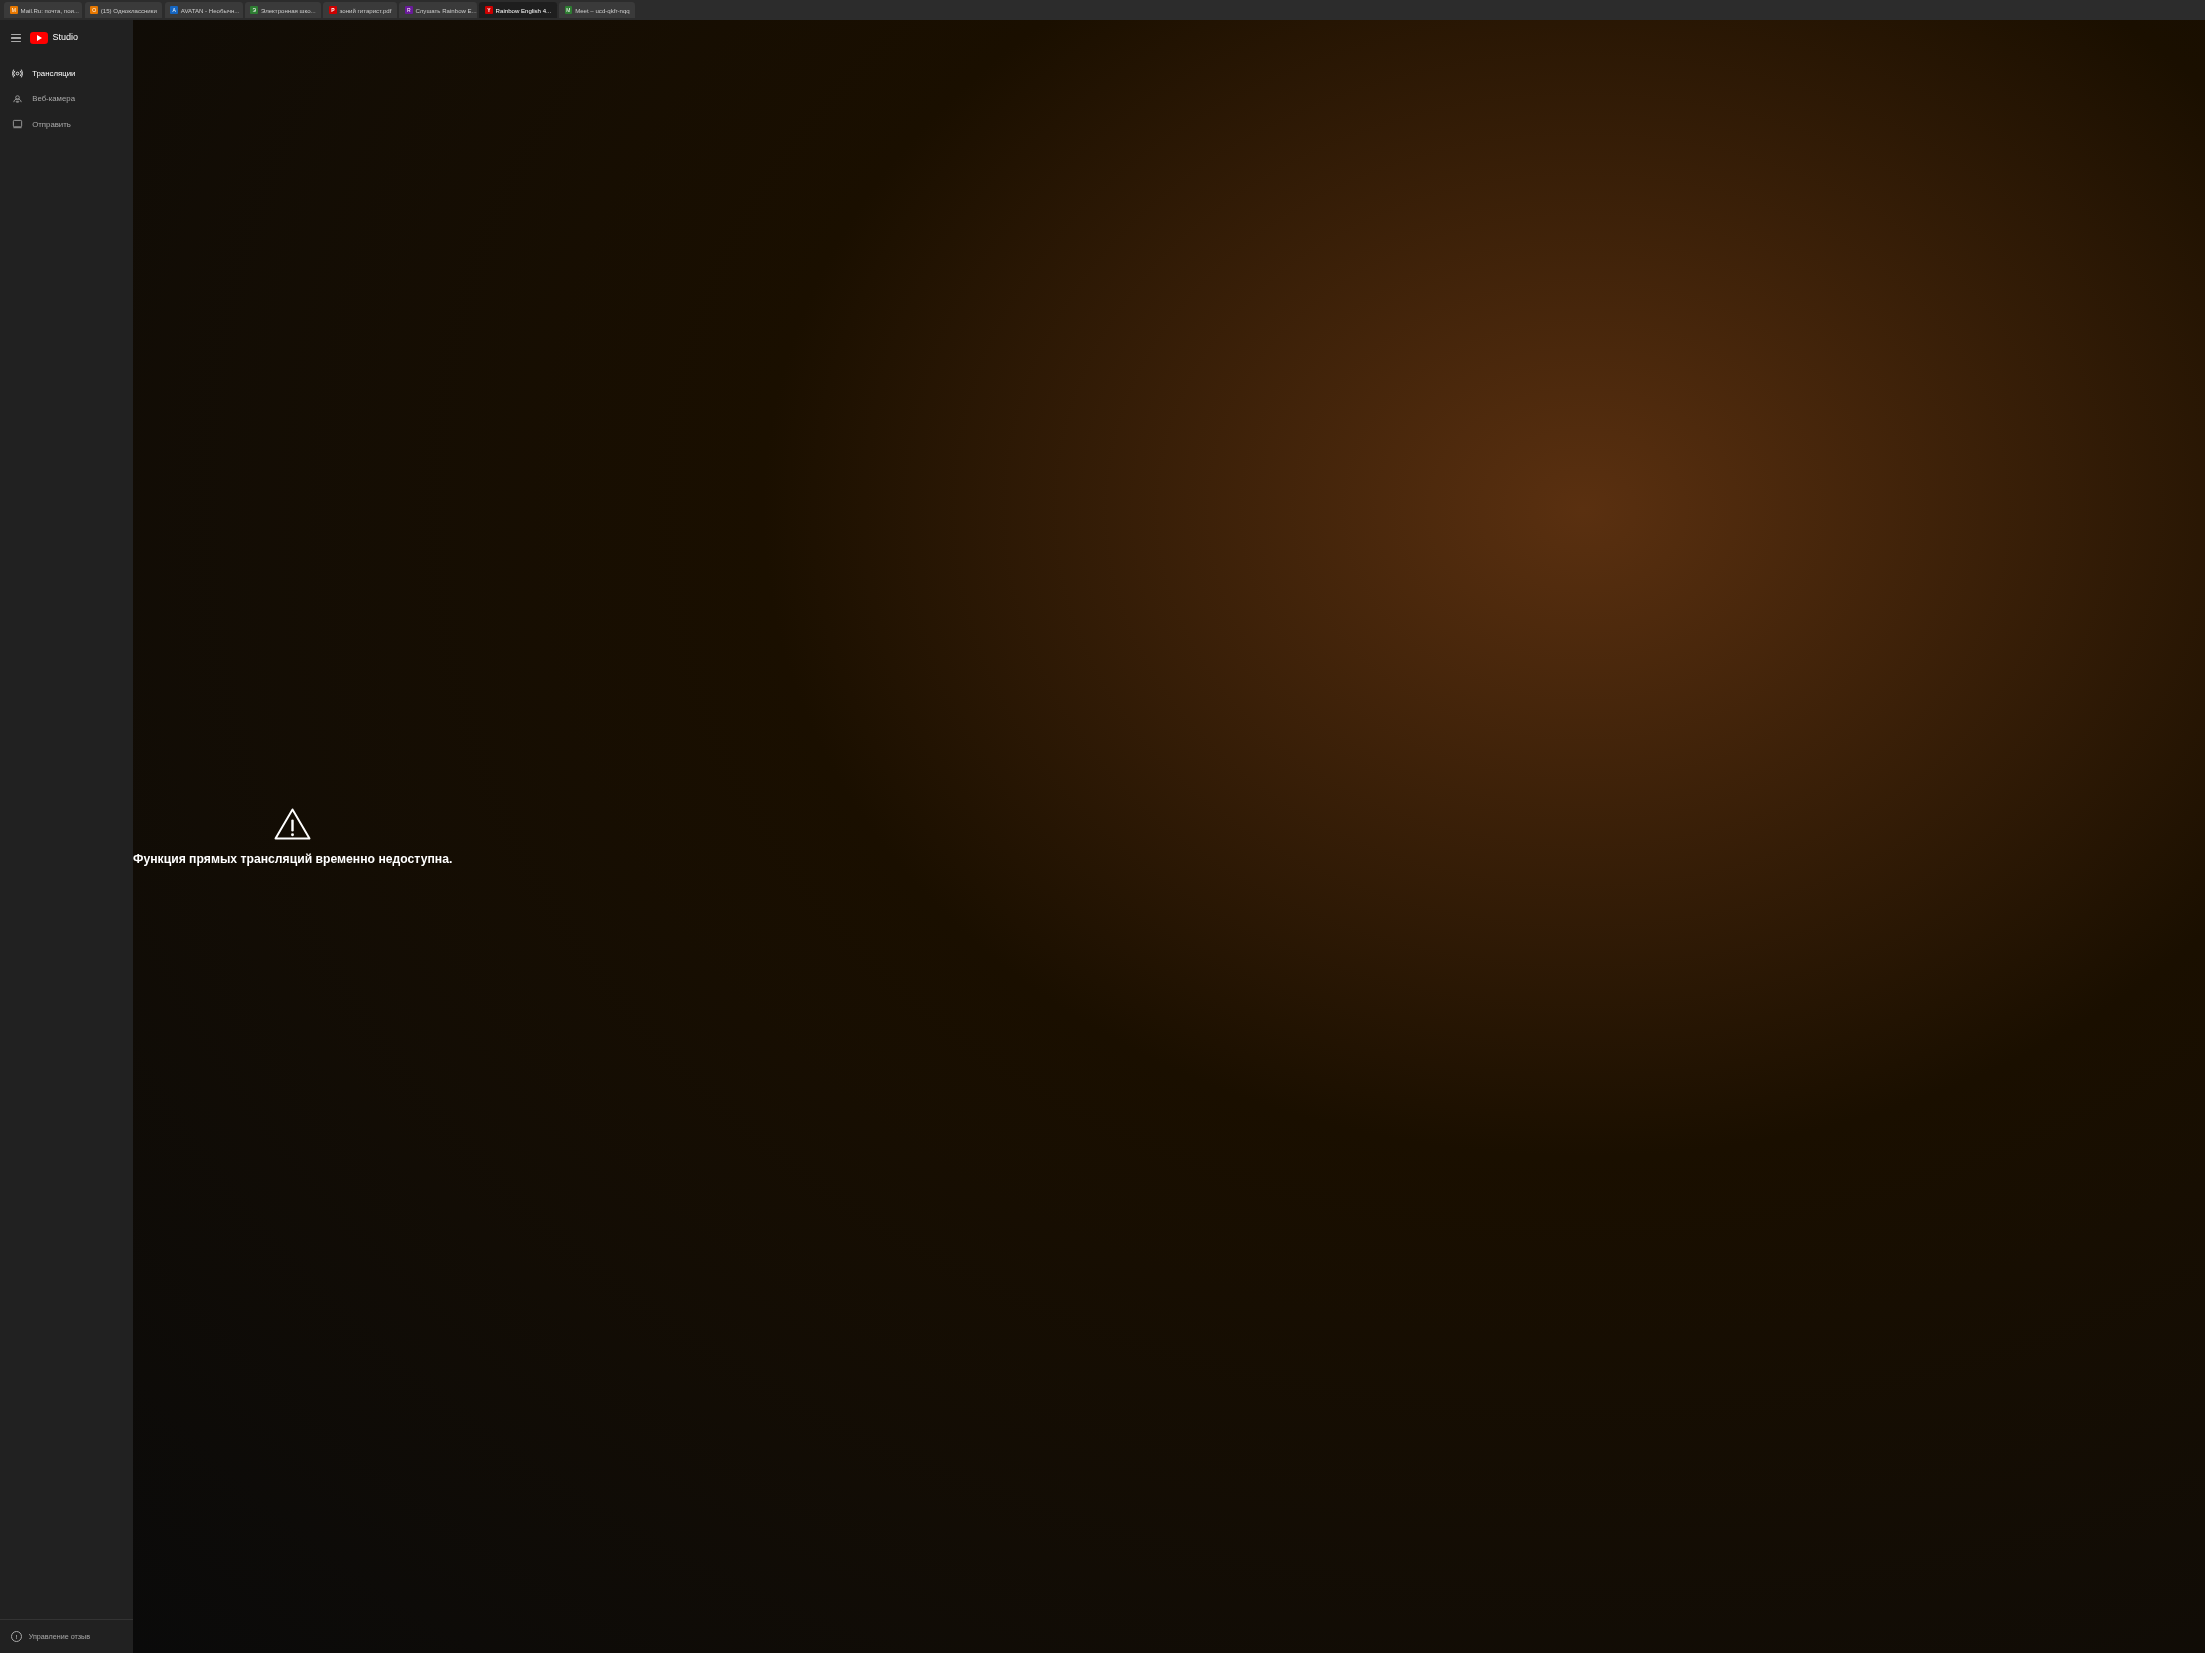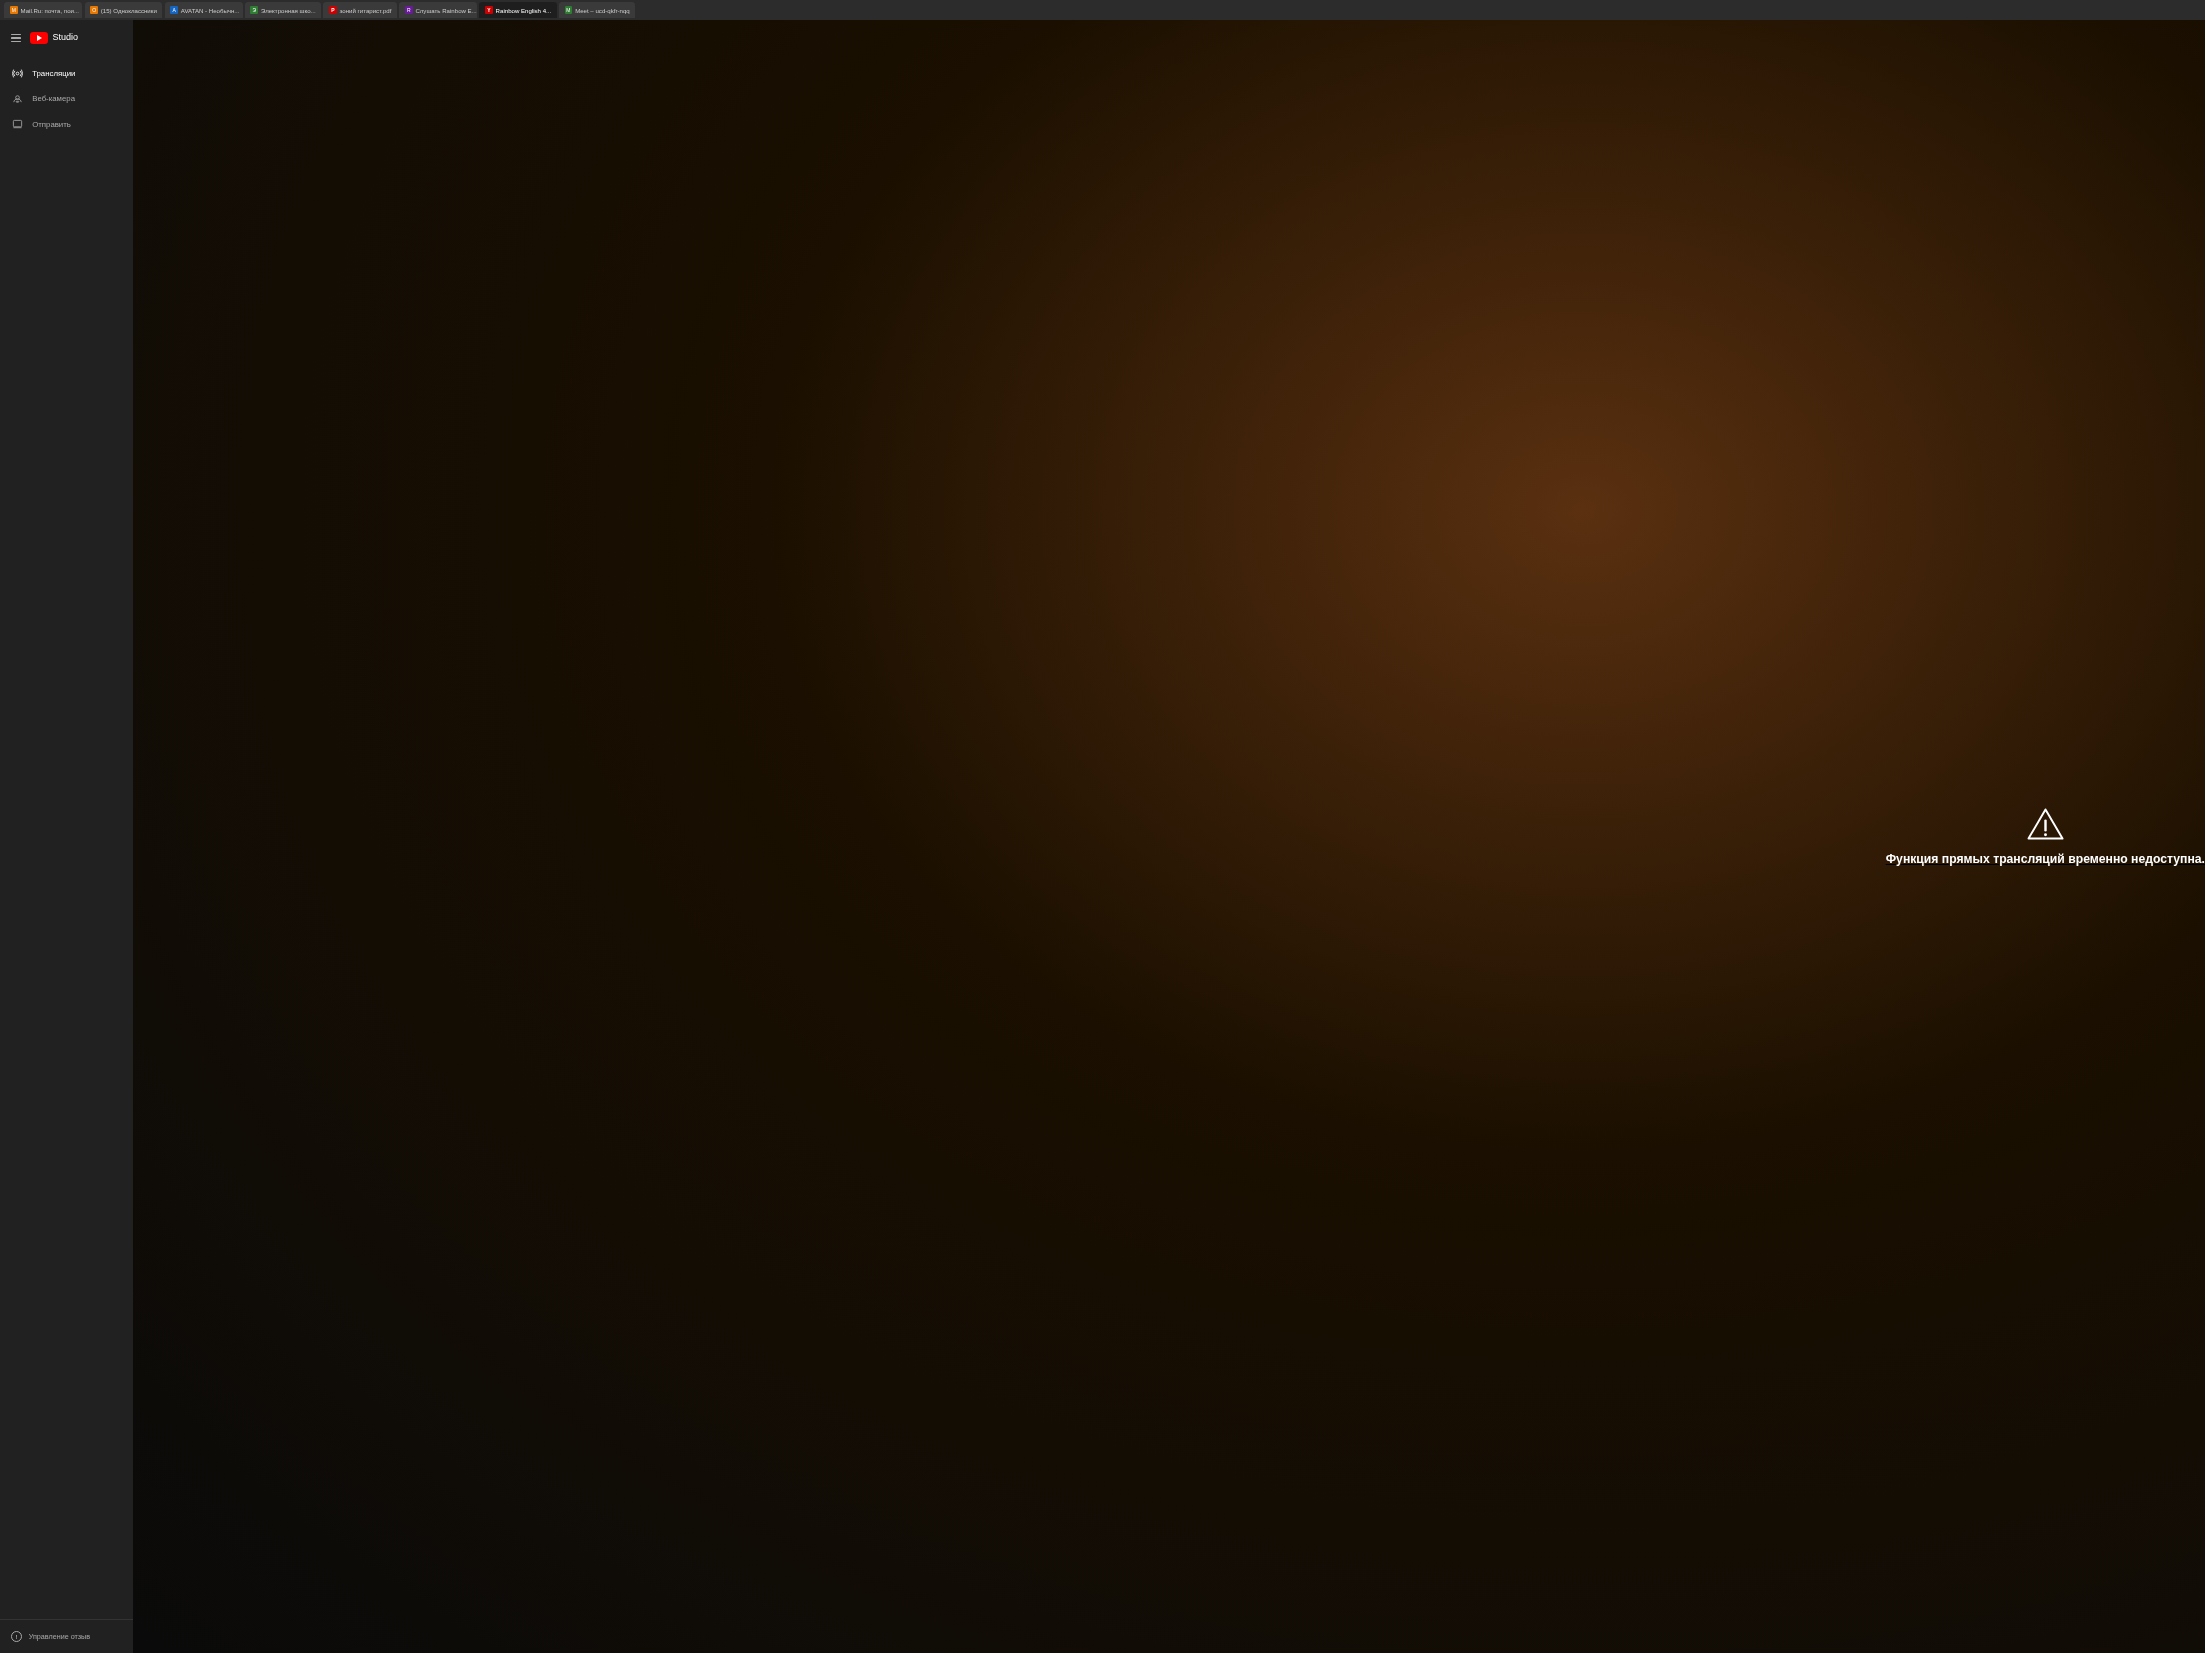--- a/index.html
+++ b/index.html
@@ -195,23 +195,22 @@
       font-weight: bold;
       flex-shrink: 0;
     }
 
     
     .main-content {
       flex: 1;
       background: radial-gradient(ellipse at 70% 30%, #5a3010 0%, #1a0f00 40%, #0a0a0a 100%);
       display: flex;
       align-items: center;
-      justify-content: flex-end;
+      justify-content: flex-start;
       position: relative;
-      text-decoration: underline;
     }
 
     .error-container {
       display: flex;
       flex-direction: column;
       align-items: center;
       gap: 11px;
     }
 
     .warning-triangle {

